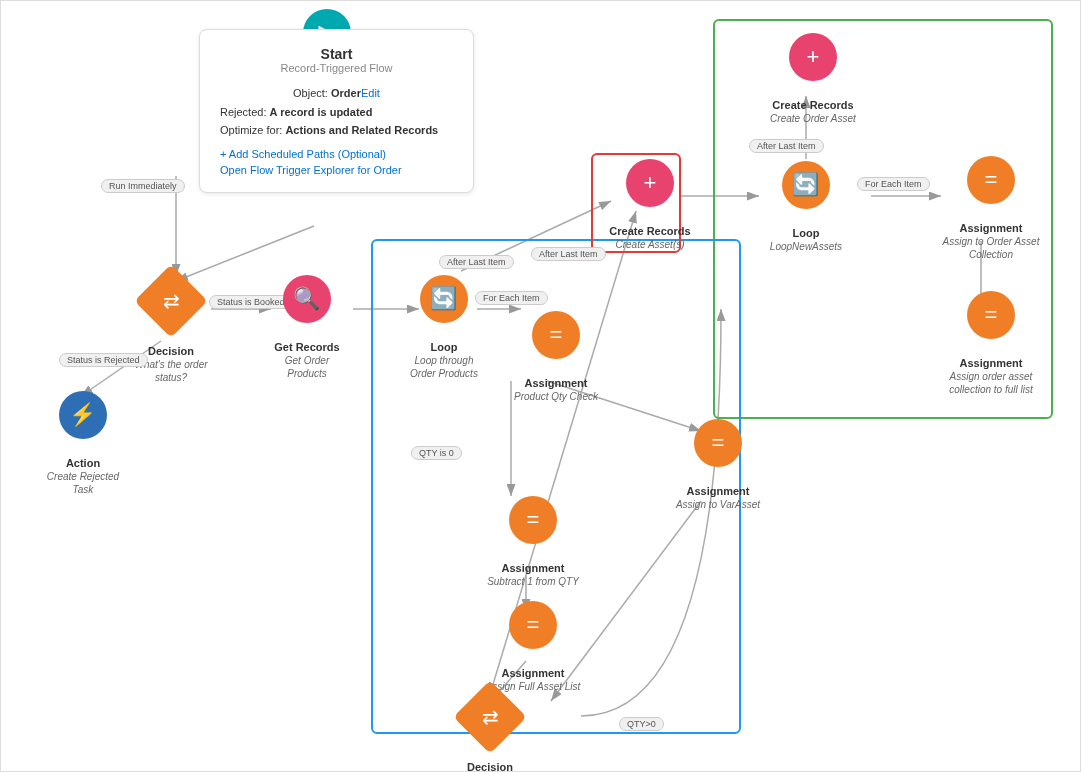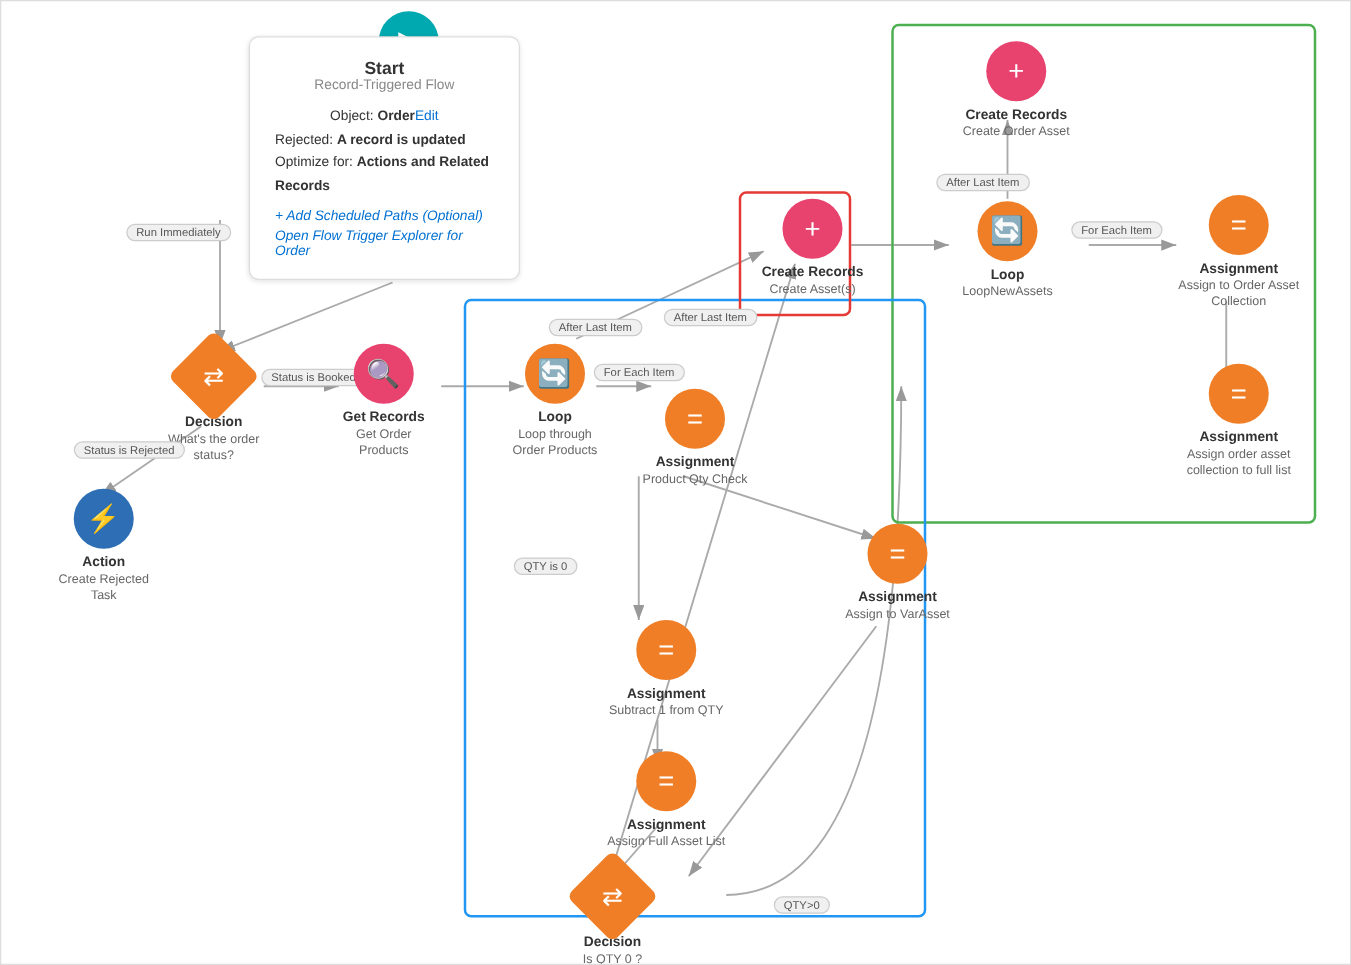--- a/index.html
+++ b/index.html
@@ -47,62 +47,63 @@
       transform: rotate(45deg);
     }
     .diamond-inner {
       transform: rotate(-45deg);
       font-size: 20px;
     }
     .node-label {
       font-size: 11px;
       font-weight: 600;
       color: #333;
-      margin-top: 4px;
+      margin-top: 17px;
       line-height: 1.3;
       max-width: 100px;
     }
     .node-sublabel {
       font-size: 10px;
       color: #666;
       line-height: 1.3;
       max-width: 100px;
+      font-style: italic;
     }
     .pill-label {
       background: #f0f0f0;
       border: 1px solid #ccc;
       border-radius: 20px;
       font-size: 9px;
       padding: 1px 7px;
       color: #555;
       white-space: nowrap;
     }
     .start-card {
       position: absolute;
       background: #fff;
       border: 1px solid #ddd;
       border-radius: 8px;
       padding: 16px 20px;
-      width: 217px;
+      width: 275px;
       top: 28px;
       left: 198px;
       box-shadow: 0 1px 4px rgba(0,0,0,0.1);
     }
     .start-card-header {
       display: flex;
       flex-direction: column;
       align-items: center;
       margin-bottom: 10px;
     }
     .start-title { font-size: 14px; font-weight: 600; color: #333; }
     .start-subtitle { font-size: 11px; color: #888; }
     .start-meta { font-size: 11px; color: #333; line-height: 1.7; }
     .start-meta b { font-weight: 600; }
     .start-meta .edit-link { color: #0070d2; cursor: pointer; float: right; }
-    .start-actions { margin-top: 8px; font-style: italic; }
+    .start-actions { margin-top: 8px; }
     .start-actions a {
       display: block;
       font-size: 11px;
       color: #0070d2;
       cursor: pointer;
       margin-top: 4px;
       text-decoration: none;
     }
     .green-box {
       position: absolute;

